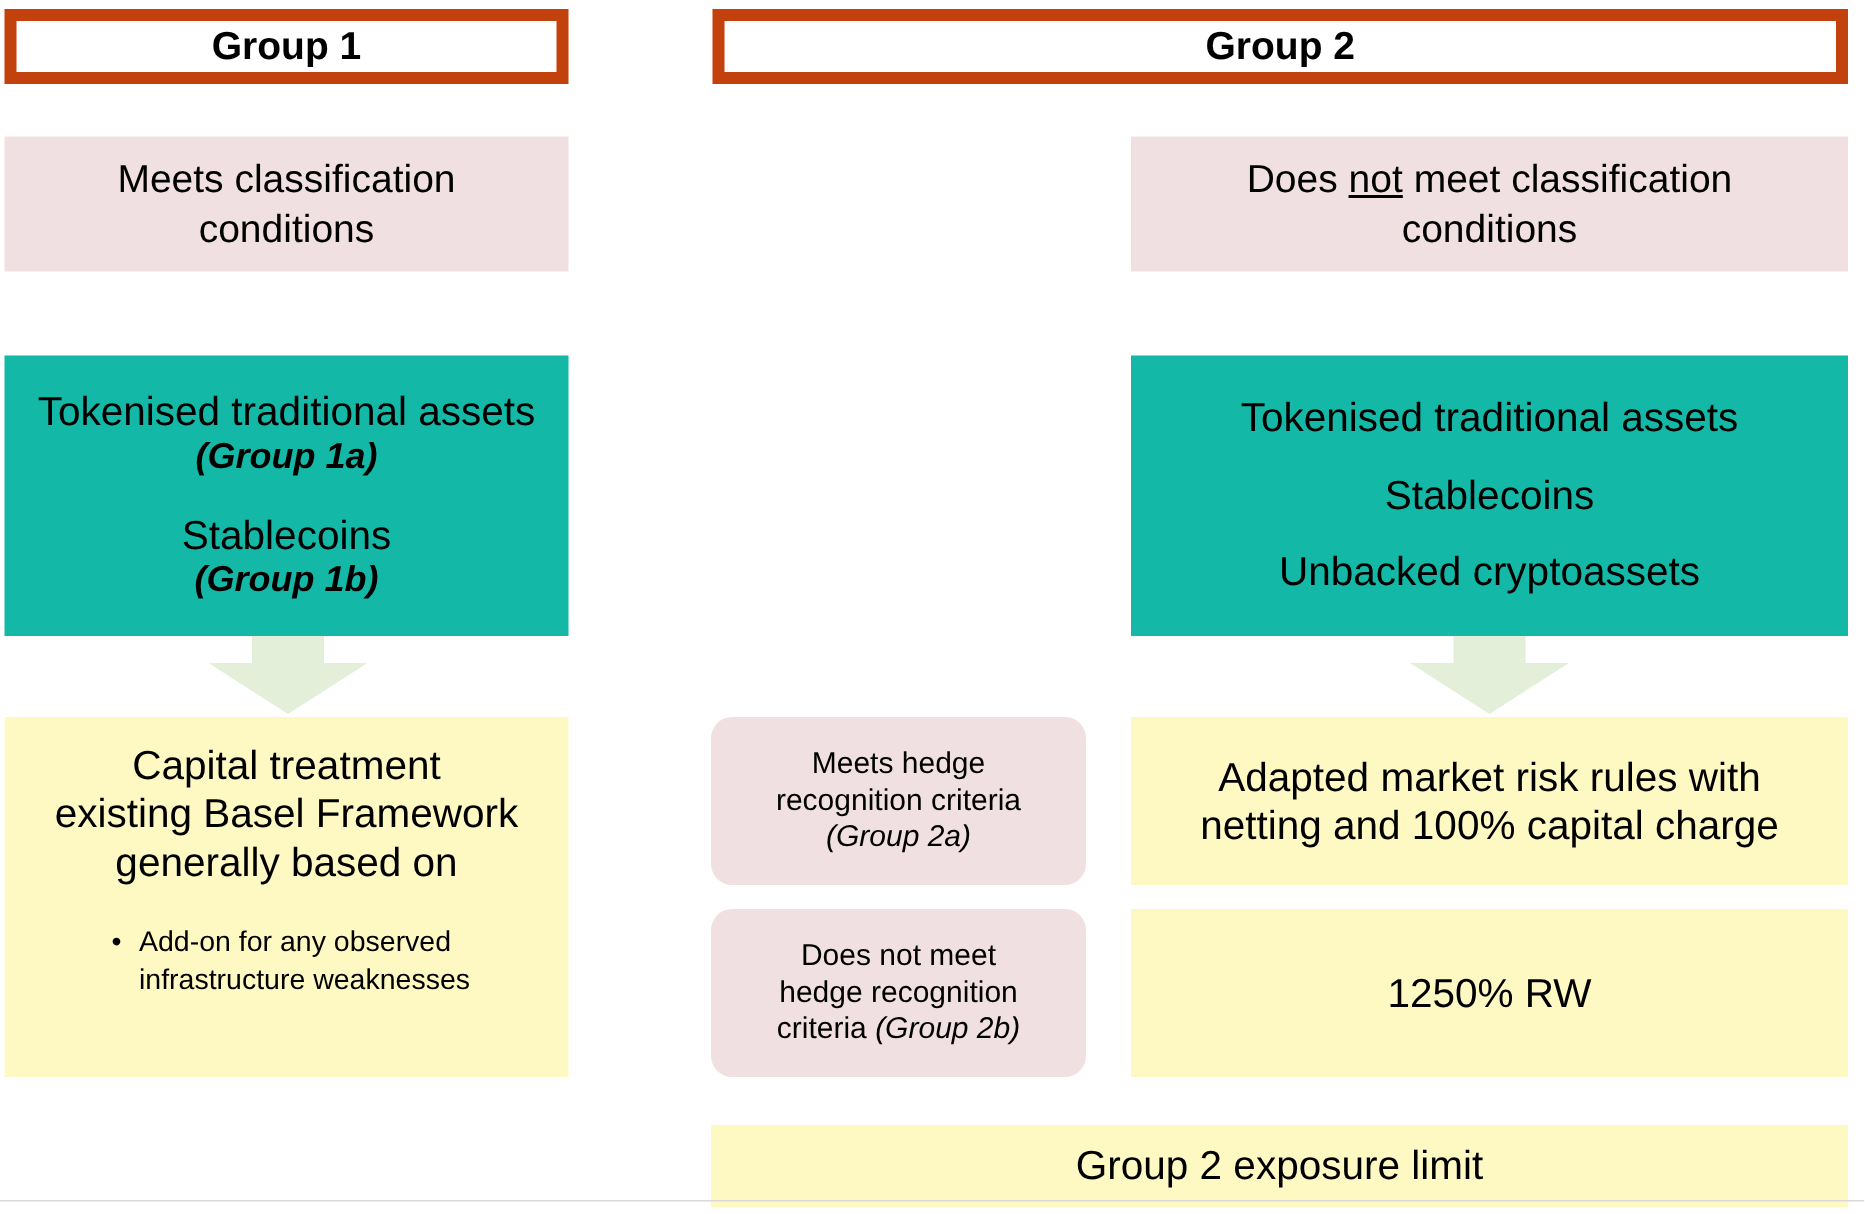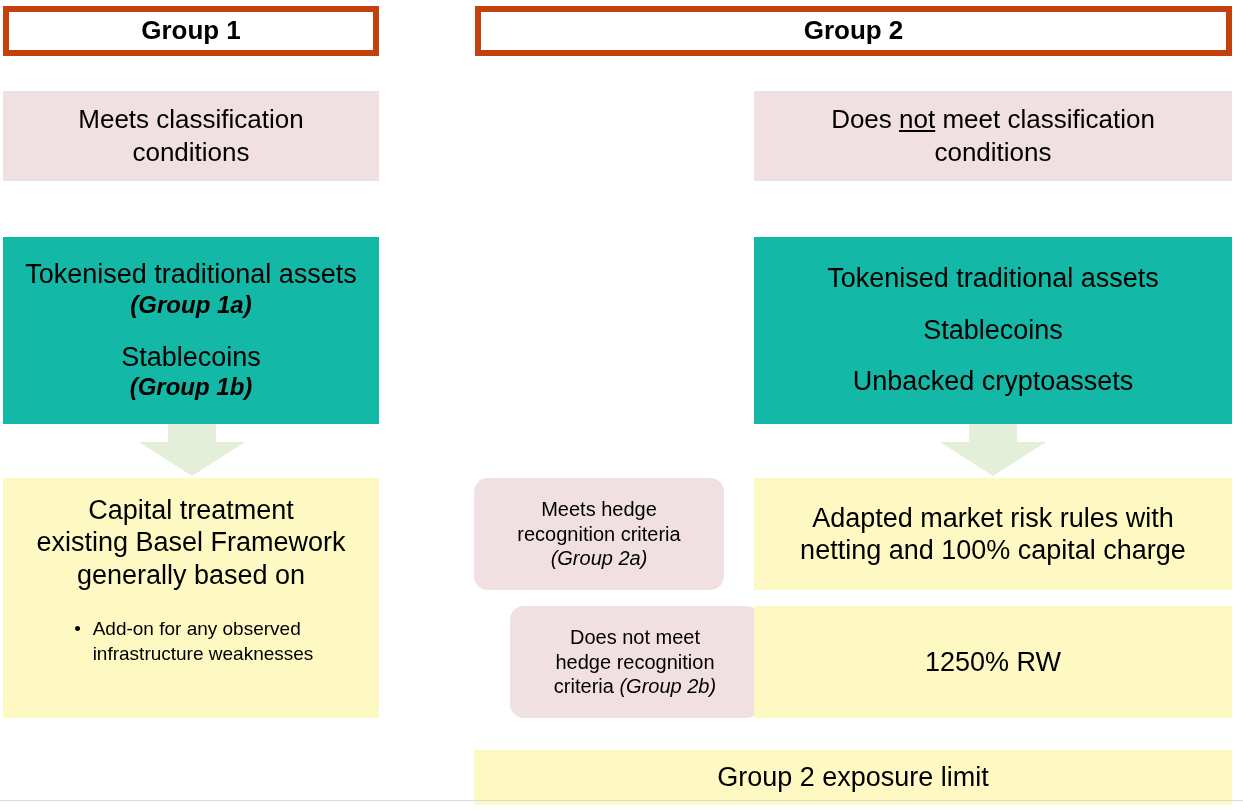--- a/index.html
+++ b/index.html
@@ -26,21 +26,21 @@
     display: flex;
     flex-direction: column;
     align-items: center;
     justify-content: center;
     text-align: center;
     line-height: 1.12;
   }
   
   .hdr {
     background: #ffffff;
-    border: 6px solid #c2410c;
+    border: 8px solid #c2410c;
     font-weight: bold;
     font-size: 26px;
   }
   
   .pink {
     background: #f1e0e1;
     font-weight: normal;
   }
   .pink-cond {
     font-size: 26px;
@@ -171,21 +171,21 @@
       <span><span>Add-on for any observed</span><br><span>infrastructure weaknesses</span></span>
     </div>
   </div>
 
   <div class="box pink pink-small" style="left:474px; top:478px; width:250px; height:112px;">
     <span>Meets hedge</span>
     <span>recognition criteria</span>
     <span class="ital">(Group 2a)</span>
   </div>
 
-  <div class="box pink pink-small" style="left:474px; top:606px; width:250px; height:112px;margin-left:36px;">
+  <div class="box pink pink-small" style="left:474px; top:606px; width:250px; height:112px;">
     <span>Does not meet</span>
     <span>hedge recognition</span>
     <span class="nowrap"><span>criteria </span><span class="ital">(Group 2b)</span></span>
   </div>
 
   <div class="box blue" style="left:754px; top:478px; width:478px; height:112px;">
     <span>Adapted market risk rules with</span>
     <span>netting and 100% capital charge</span>
   </div>
 

